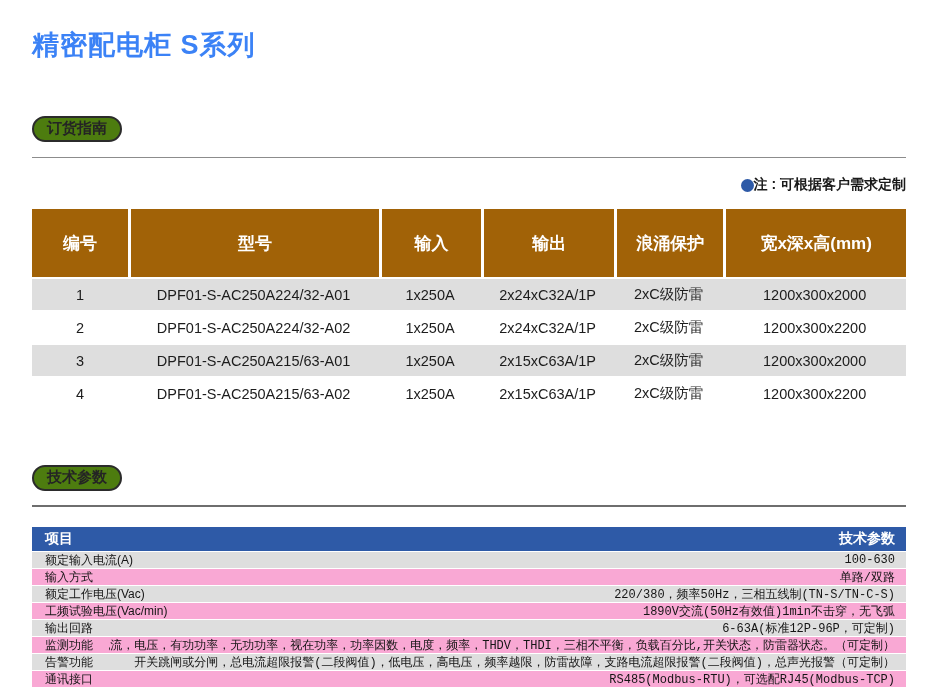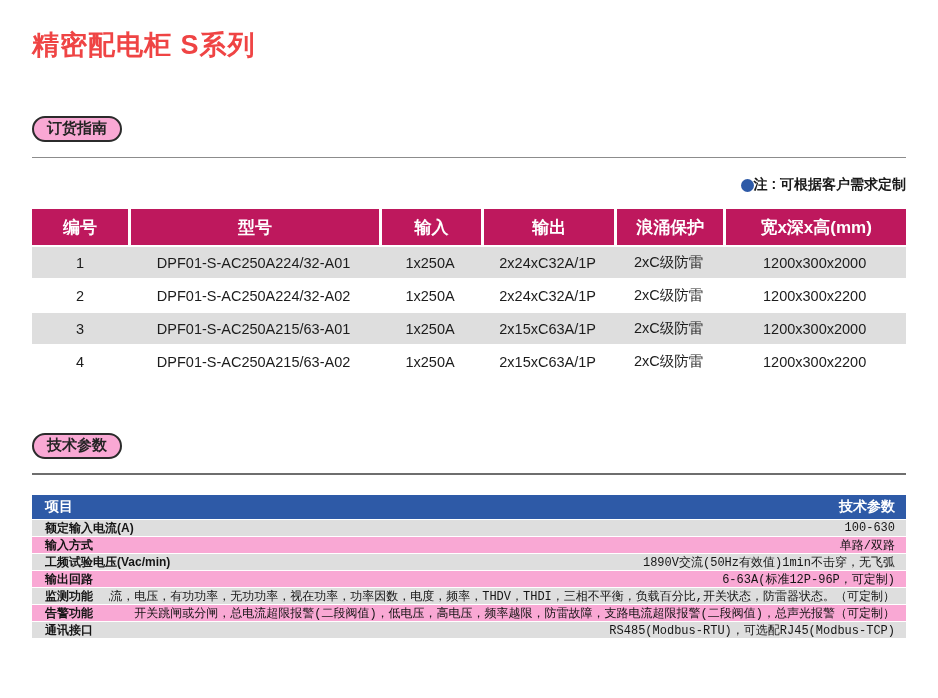--- a/index.html
+++ b/index.html
@@ -14,33 +14,33 @@
   .content {
     padding: 0 32px;
     box-sizing: border-box;
     width: 938px;
   }
   .page-title {
     margin: 28px 0 0 0;
     font-size: 27px;
     line-height: 34px;
     font-weight: bold;
-    color: #ef4444;
+    color: #3b82f6;
     letter-spacing: 1px;
   }
   .section-badge {
     display: inline-block;
     margin-top: 54px;
     border: 2px solid #2b2b2b;
     border-radius: 13px;
     padding: 1px 13px 2px 13px;
     font-size: 15px;
     font-weight: bold;
     color: #242424;
-    background: #f9a8d4;
+    background: #4d7c0f;
   }
   .rule-1 {
     border: none;
     border-top: 1px solid #8c8c8c;
     margin: 15px 0 0 0;
   }
   .rule-2 {
     border: none;
     border-top: 2px solid #6e6e6e;
     margin: 14px 0 0 0;
@@ -62,28 +62,28 @@
     flex: 0 0 auto;
   }
   
   table.order-table {
     width: 100%;
     border-collapse: separate;
     border-spacing: 0 2px;
     table-layout: fixed;
   }
   .order-table th {
-    background: #be185d;
+    background: #a16207;
     color: #ffffff;
     font-size: 17px;
     font-weight: bold;
     height: 36px;
     border-left: 3px solid #ffffff;
     text-align: center;
-    padding: 0;
+    padding: 16px;
   }
   .order-table th:first-child { border-left: none; }
   .order-table td {
     height: 31px;
     text-align: center;
     font-size: 14.5px;
     color: #1c1c1c;
     padding: 0;
     background: #ffffff;
   }
@@ -109,21 +109,21 @@
     height: 16px;
     padding: 0 11px 0 13px;
     margin-bottom: 1px;
     font-size: 12px;
     background: #f9a8d4;
     color: #151515;
   }
   .tech-body .trow:nth-child(odd) { background: #dedede; }
   .tech-body .tlabel {
     white-space: nowrap;
-    font-weight: 700;
+    font-weight: 400;
     margin-right: 16px;
     flex: 0 0 auto;
   }
   .tech-body .tvalue {
     flex: 1 1 auto;
     display: flex;
     justify-content: flex-end;
     white-space: nowrap;
     overflow: hidden;
     font-family: Liberation Mono, monospace;
@@ -214,20 +214,24 @@
     <div class="tech-body">
         <div class="trow">
           <span class="tlabel">额定输入电流(A)</span>
           <span class="tvalue">100-630</span>
         </div>
         <div class="trow">
           <span class="tlabel">输入方式</span>
           <span class="tvalue">单路/双路</span>
         </div>
         <div class="trow">
+          <span class="tlabel">额定工作电压(Vac)</span>
+          <span class="tvalue">220/380，频率50Hz，三相五线制(TN-S/TN-C-S)</span>
+        </div>
+        <div class="trow">
           <span class="tlabel">工频试验电压(Vac/min)</span>
           <span class="tvalue">1890V交流(50Hz有效值)1min不击穿，无飞弧</span>
         </div>
         <div class="trow">
           <span class="tlabel">输出回路</span>
           <span class="tvalue">6-63A(标准12P-96P，可定制)</span>
         </div>
         <div class="trow">
           <span class="tlabel">监测功能</span>
           <span class="tvalue">电流，电压，有功功率，无功功率，视在功率，功率因数，电度，频率，THDV，THDI，三相不平衡，负载百分比,开关状态，防雷器状态。（可定制）</span>

